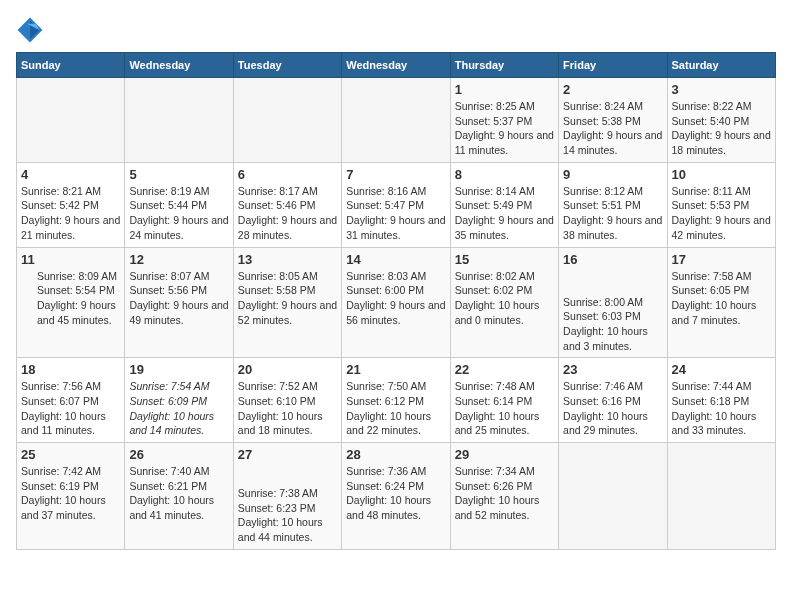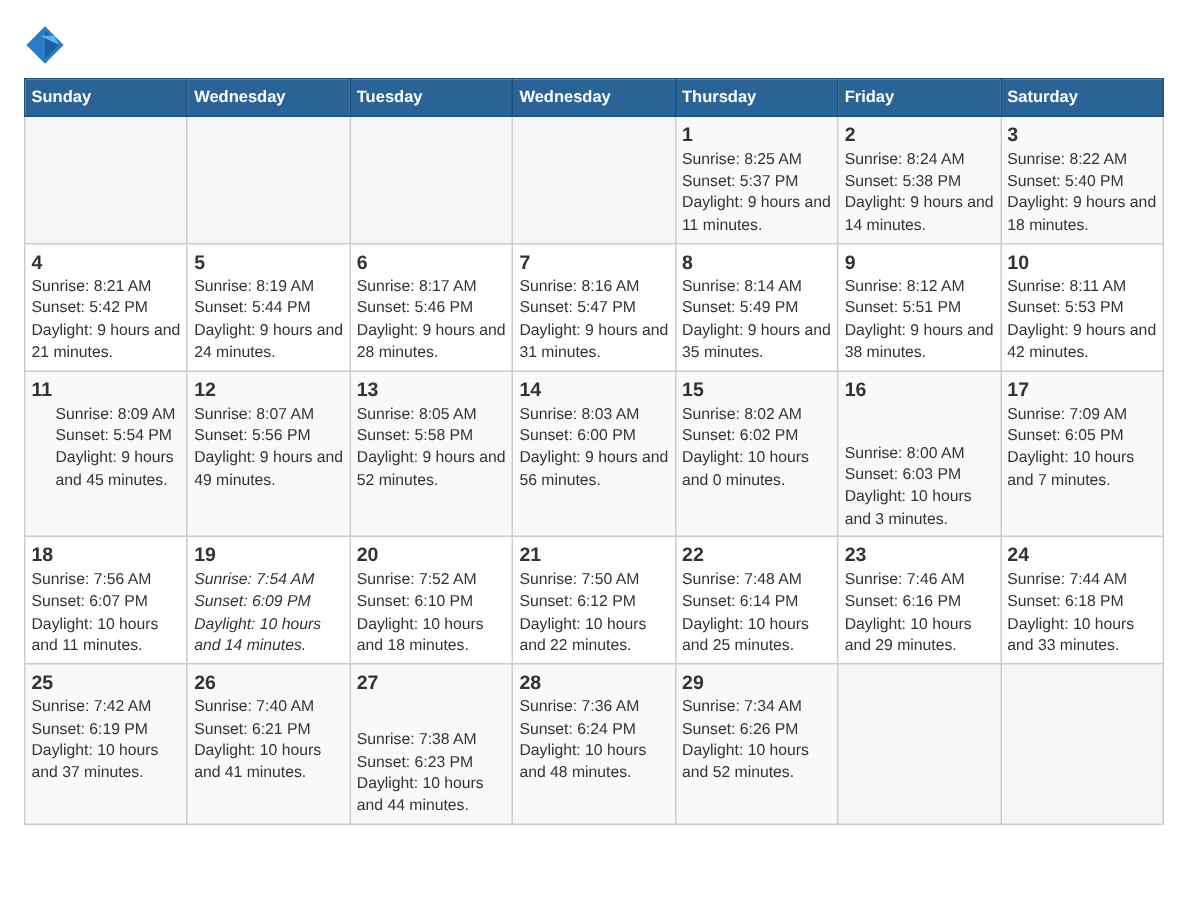--- a/index.html
+++ b/index.html
@@ -221,21 +221,21 @@
 Daylight: 10 hours and 0 minutes.</div>
         </td>
         <td>
           <span class="day-number">16</span>
           <div class="cell-info" style="white-space: pre-line; margin-top: 28px;">Sunrise: 8:00 AM
 Sunset: 6:03 PM
 Daylight: 10 hours and 3 minutes.</div>
         </td>
         <td>
           <span class="day-number">17</span>
-          <div class="cell-info" style="white-space: pre-line;">Sunrise: 7:09 AM
+          <div class="cell-info" style="white-space: pre-line;">Sunrise: 7:58 AM
 Sunset: 6:05 PM
 Daylight: 10 hours and 7 minutes.</div>
         </td>
       </tr>
       <tr>
         <td>
           <span class="day-number">18</span>
           <div class="cell-info" style="white-space: pre-line;">Sunrise: 7:56 AM
 Sunset: 6:07 PM
 Daylight: 10 hours and 11 minutes.</div>

